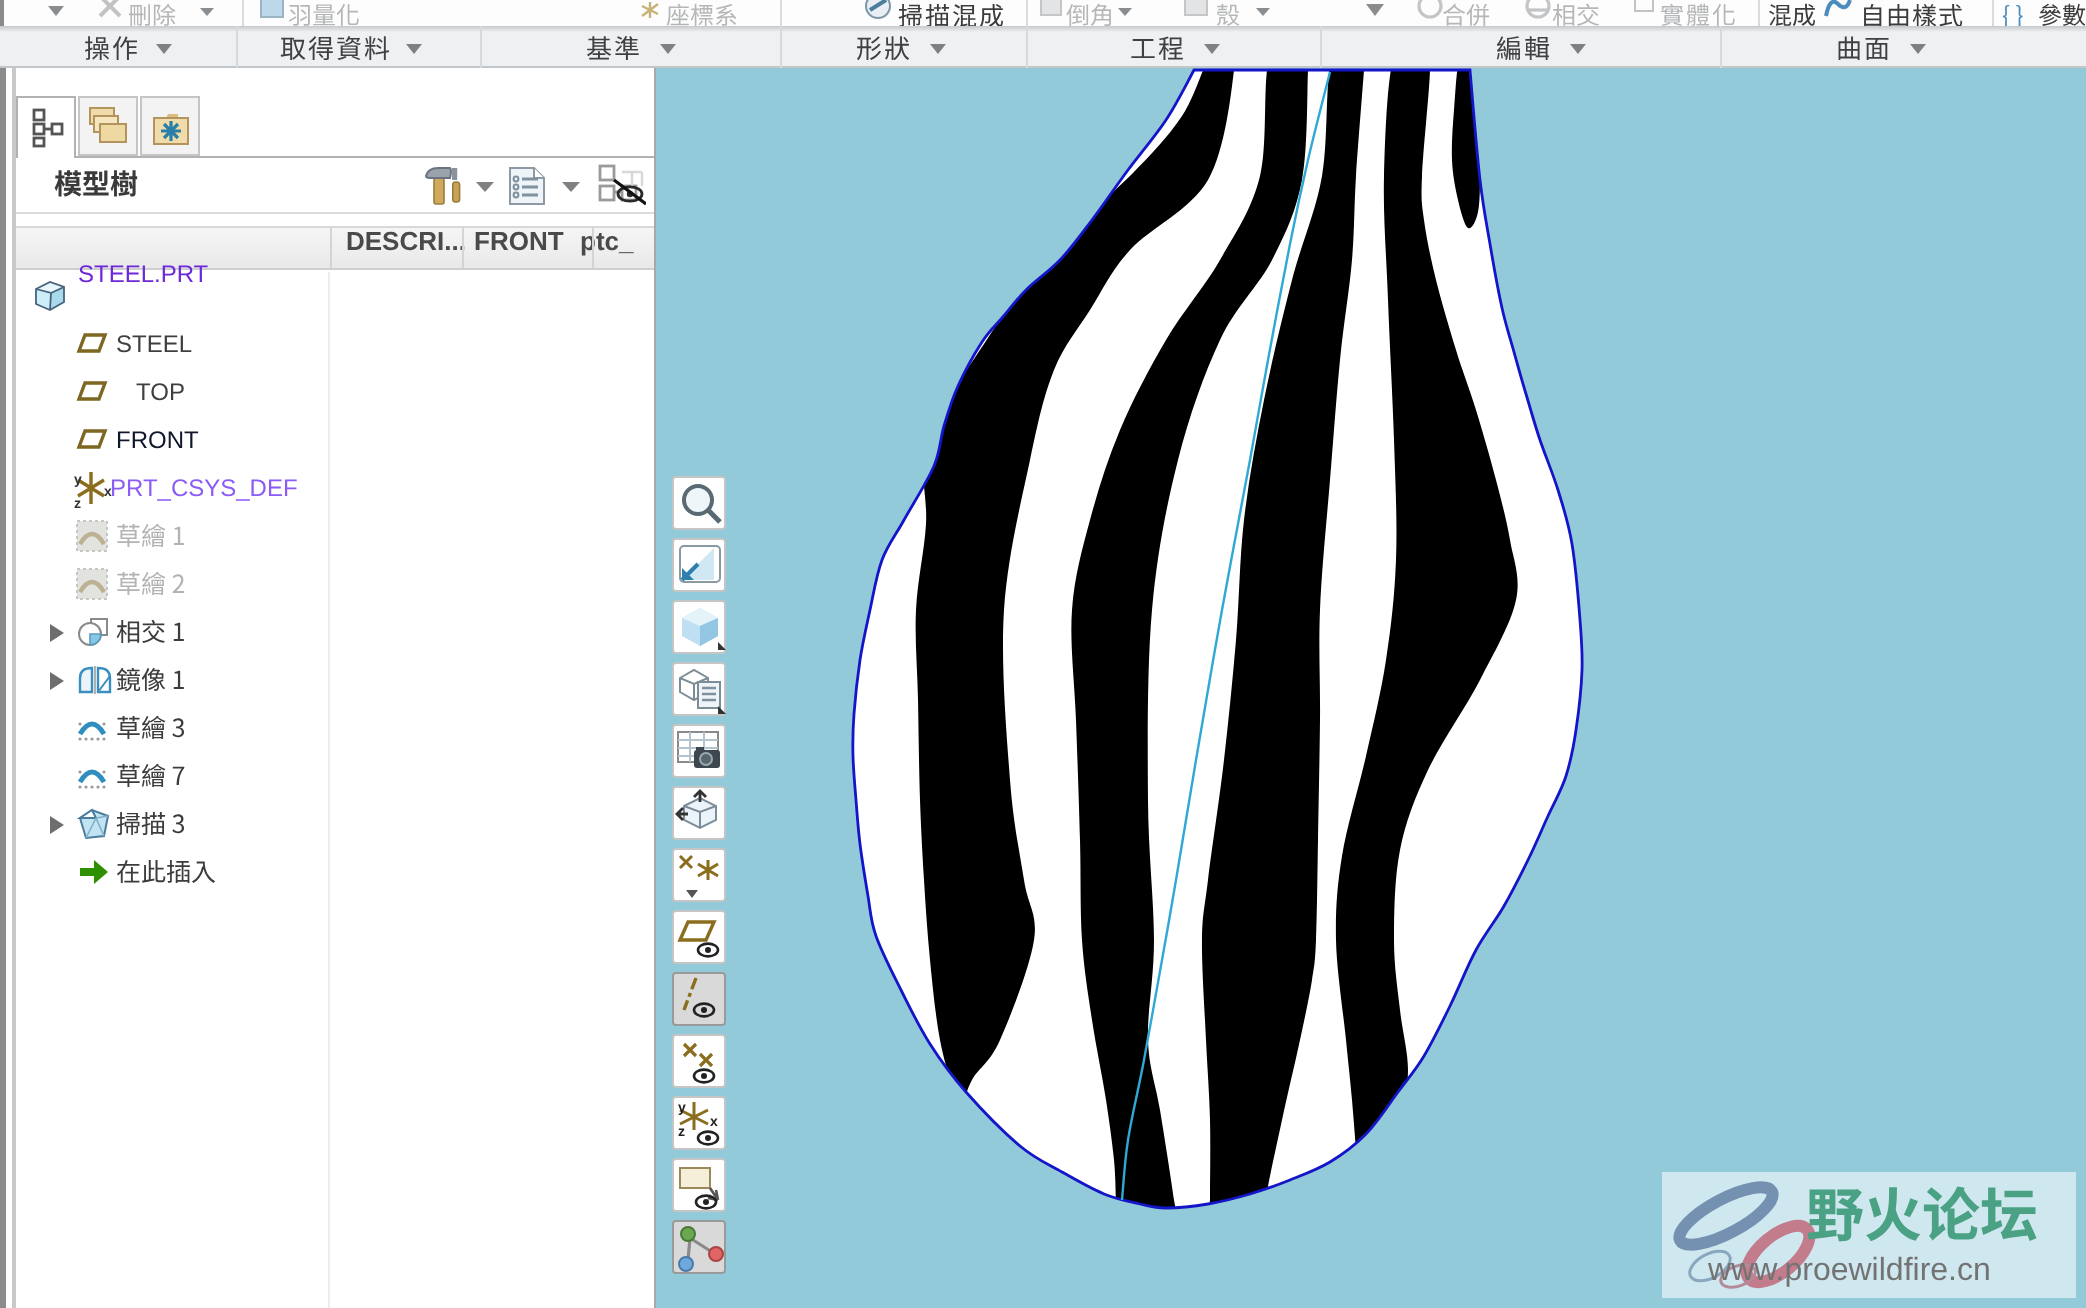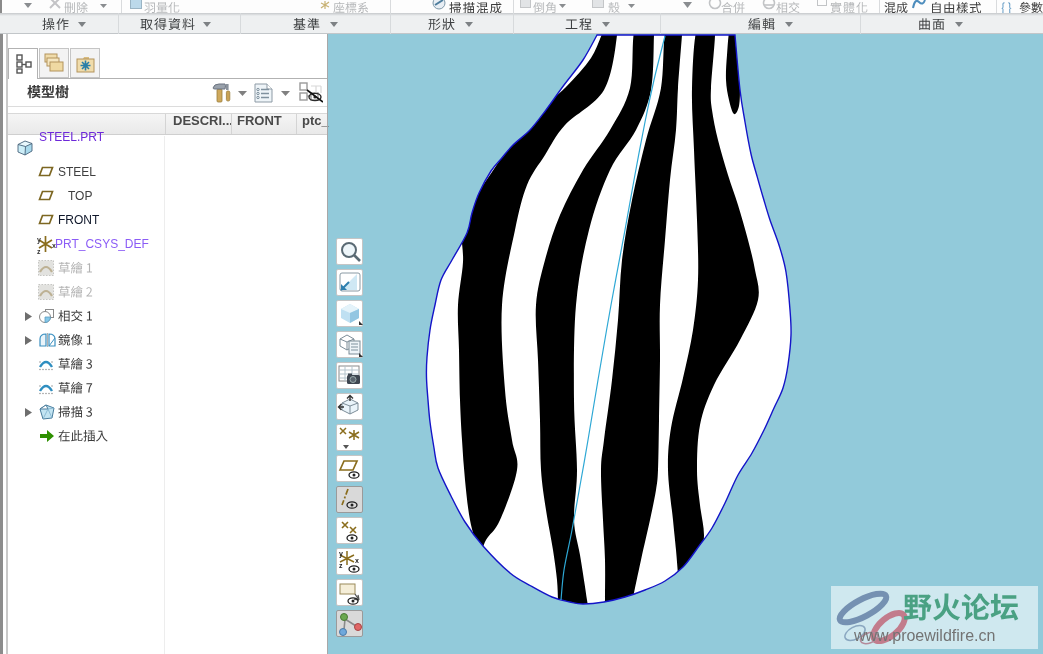--- a/index.html
+++ b/index.html
@@ -306,21 +306,21 @@
       </g>
 <ellipse cx="16" cy="15" rx="6" ry="3.6" fill="none" stroke="#2a2a2a" stroke-width="1.4"></ellipse>
       <circle cx="16" cy="15" r="1.6" fill="#2a2a2a"></circle>
 <path d="M8,8 L24,20" stroke="#111" stroke-width="1.6"></path>
     </svg>
     <div style="position:absolute;left:8px;top:106px;width:319px;height:1px;background:#dcdcdc"></div>
     <div style="position:absolute;left:8px;top:113px;width:319px;height:22px;background:linear-gradient(#f5f5f5,#e9e9e9);border-top:1px solid #d8d8d8;border-bottom:1px solid #cfcfcf"></div>
     <div style="position:absolute;left:8px;top:113px;width:319px;height:22px;font:bold 13px 'Liberation Sans',sans-serif;color:#4a4a4a">
       <span style="position:absolute;left:165px">DESCRI...</span>
       <span style="position:absolute;left:229px">FRONT</span>
-      <span style="position:absolute;left:294px">ptc_</span>
+      <span style="position:absolute;left:282px">ptc_</span>
     </div>
     <div style="position:absolute;left:165px;top:114px;width:1px;height:20px;background:#d4d4d4"></div>
     <div style="position:absolute;left:231px;top:114px;width:1px;height:20px;background:#d4d4d4"></div>
     <div style="position:absolute;left:296px;top:114px;width:1px;height:20px;background:#d4d4d4"></div>
     <div style="position:absolute;left:164px;top:136px;width:1px;height:518px;background:#ededed"></div>
     <div style="position:absolute;left:327px;top:34px;width:1px;height:620px;background:#a8a8a8"></div>
 <svg style="position:absolute;left:16px;top:140px" width="18" height="16">
 <path d="M2,4.5 L9,1 L16,3.5 L16,11 L9,15 L2,12Z" fill="#cdeef8"></path>
       <path d="M2,4.5 L9,1 L16,3.5 L9.5,6.5Z" fill="#e8f7fc"></path>
       <path d="M9.5,6.5 L16,3.5 L16,11 L9,15Z" fill="#a9d9ec"></path>

